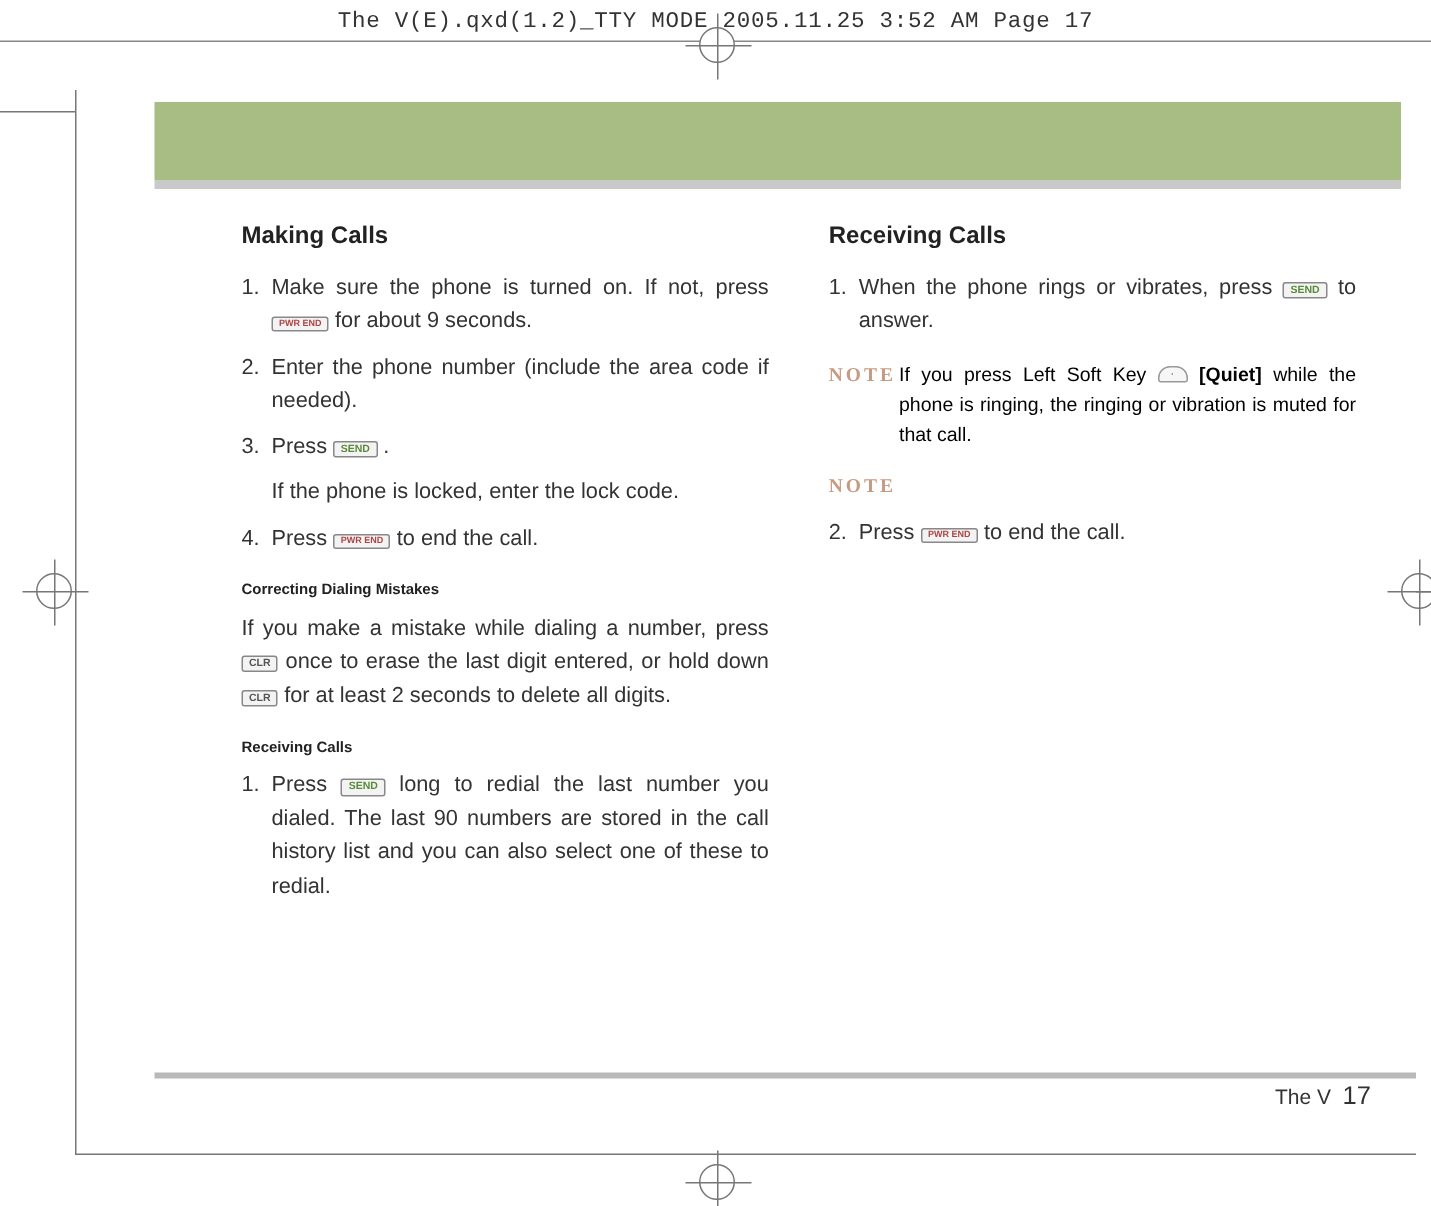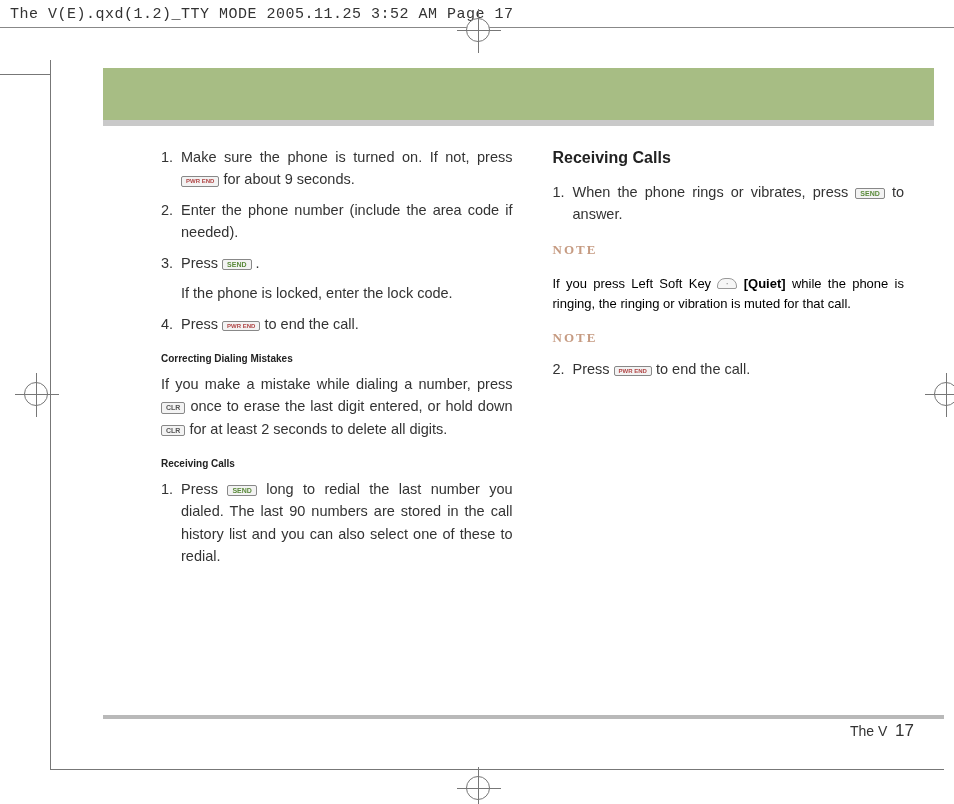--- a/index.html
+++ b/index.html
@@ -10,20 +10,21 @@
     background: #fff;
     position: relative;
     color: #333;
   }
   .header-line {
     font-family: "Courier New", monospace;
     font-size: 15px;
     padding: 6px 10px 4px 10px;
     border-bottom: 1px solid #888;
     letter-spacing: 0.5px;
+    text-align: center;
   }
   .page-frame {
     position: absolute;
     top: 60px;
     left: 50px;
     right: 10px;
     bottom: 34px;
     border-left: 1px solid #777;
     border-bottom: 1px solid #777;
   }
@@ -121,26 +122,25 @@
   .soft-key::after {
     content: "·";
     position: absolute;
     top: -3px; left: 7px;
     color: #888;
     font-size: 10px;
   }
   .grayed { color: #999; }
   .note-row {
     display: flex;
-    gap: 14px;
+    gap: 2px;
     margin: 14px 0 4px 0;
     font-size: 13px;
     line-height: 1.55;
     text-align: justify;
-    flex-direction: column;
   }
   .note-label {
     flex: 0 0 auto;
     font-weight: 900;
     color: #c69b82;
     letter-spacing: 2px;
     font-size: 13px;
     font-family: Georgia, serif;
   }
   .note-txt { flex: 1; color: #000000; }
@@ -177,20 +177,21 @@
 
 <div class="hline-left-top"></div>
 
 <div class="page-frame">
   <div class="top-green-bar"></div>
   <div class="gray-bar-top"></div>
 
   <div class="columns">
 
     <div class="col">
+      <div class="h">Making Calls</div>
 
       <div class="li">
         <div class="num">1.</div>
         <div class="txt">
           <span>Make sure the phone is turned on. If not, press </span>
           <span class="key-btn key-red">PWR
 END</span>
           <span> for about 9 seconds.</span>
         </div>
       </div>

